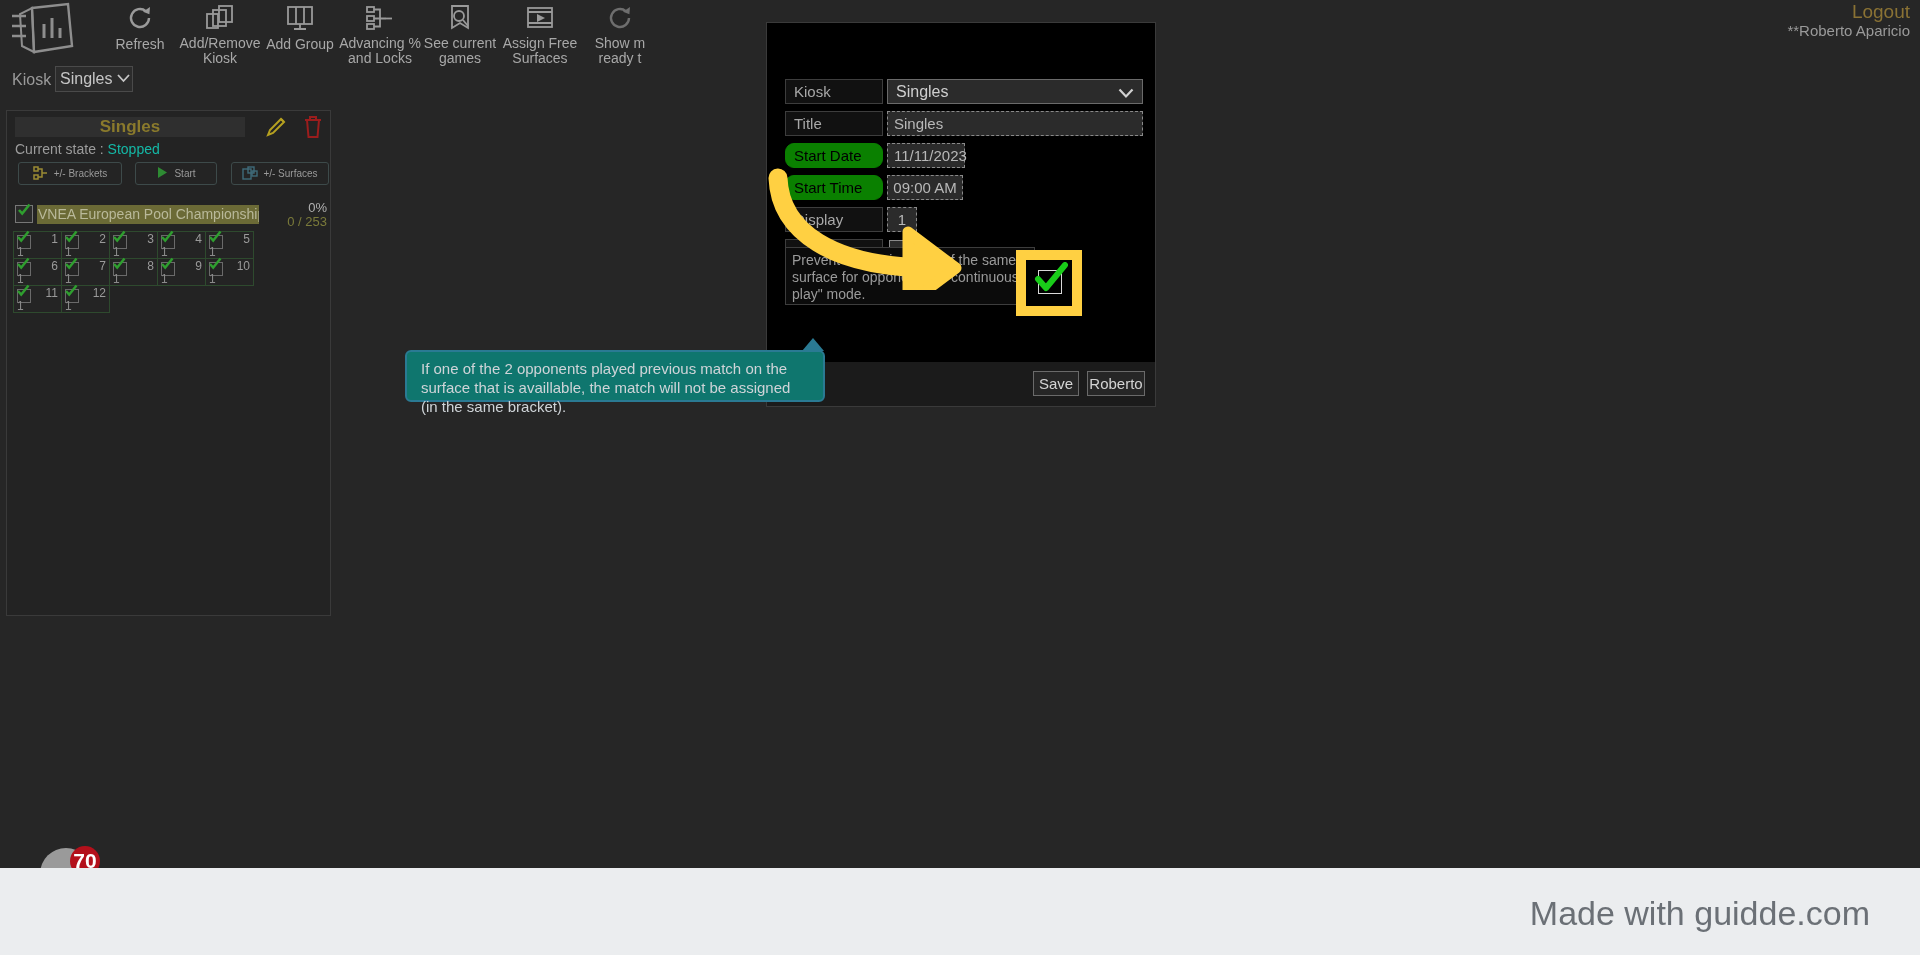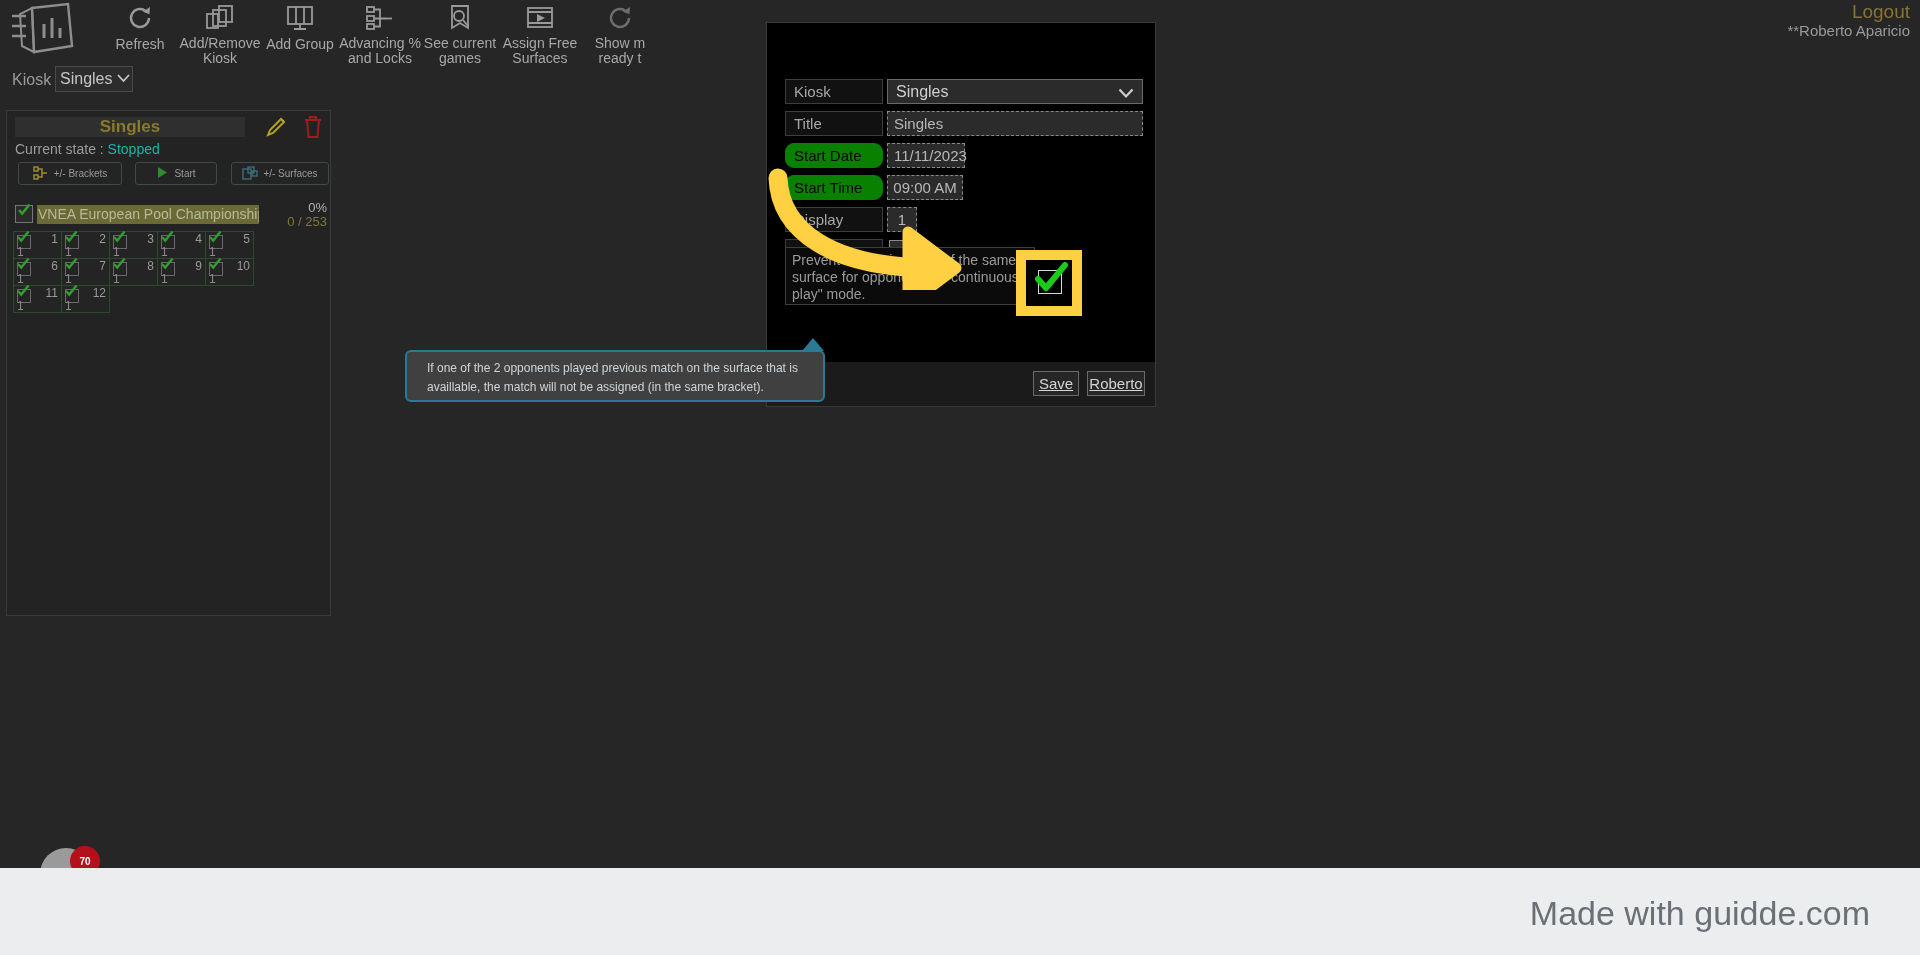--- a/index.html
+++ b/index.html
@@ -130,52 +130,52 @@
   .fcb { position:absolute; left: 104px; top: 1px; width: 21px; height: 21px; border:1px solid #8a8a8a; background:#2b2b2b; cursor:pointer; }
   .fnote {
     position:absolute; left: 18px; top: 182px; width: 250px; height: 58px;
     border:1px solid #3d3d3d; background:#0b0b0b; color:#9a9a9a;
     font-size: 14px; line-height: 17px; padding: 4px 6px;
   }
   .modal-foot { position:absolute; left:0; bottom:0; width:100%; height: 44px; background:#1b1b1b; }
   .mbtn {
     position:absolute; top: 9px; height: 25px;
     border:1px solid #6a6a6a; background:#262626; color:#d4d4d4;
-    font-size: 15px; display:flex; align-items:center; justify-content:center; cursor:pointer;text-decoration:underline;
+    font-size: 15px; display:flex; align-items:center; justify-content:center; cursor:pointer;
   }
   #btn-save { right: 76px; width: 46px; }
   #btn-cancel { right: 10px; width: 58px; }
 
   
   .hl-box {
     position:absolute; left: 1016px; top: 250px; width: 66px; height: 66px;
     border: 10px solid #ffd042; background: #000; z-index: 40;
   }
   .hl-cb { position:absolute; left: 12px; top: 10px; width: 24px; height: 24px; border:1px solid #d8d8d8; }
   .hl-check { position:absolute; left: 8px; top: 2px; width: 34px; height: 34px; z-index: 3; }
 
   .arrow-svg { position:absolute; left: 760px; top: 160px; width: 300px; height: 130px; z-index: 35; pointer-events:none; }
 
   .tooltip {
     position:absolute; left: 405px; top: 350px; width: 420px; height: 52px;
-    background:#404040; border: 2px solid #2a7a93; border-radius: 6px;
-    color:#cfd4d8; font-size: 12px; line-height: 19px; padding: 7px 20px; z-index: 50;
+    background:#0f766e; border: 2px solid #2a7a93; border-radius: 6px;
+    color:#cfd4d8; font-size: 15px; line-height: 19px; padding: 7px 14px; z-index: 50;
   }
   .tooltip .tail {
     position:absolute; right: -1px; top: -14px; width:0; height:0;
     border-left: 11px solid transparent; border-right: 11px solid transparent;
     border-bottom: 13px solid #2a7a93;
   }
 
   
   .avatar-wrap { position:absolute; left: 40px; top: 848px; width: 60px; height: 44px; z-index: 5; }
   .avatar-circ { position:absolute; left:0; top:0; width: 52px; height: 52px; border-radius:50%; background:#9a9a9a; }
   .avatar-badge {
     position:absolute; left: 30px; top: -2px; width: 30px; height: 30px; border-radius:50%;
-    background:#b3101b; color:#fff; font-size: 10px; font-weight:bold;
+    background:#b3101b; color:#fff; font-size: 21px; font-weight:bold;
     display:flex; align-items:center; justify-content:center;
   }
   .footer {
     position:absolute; left:0; bottom:0; width:1920px; height: 87px;
     background:#ebedef; z-index: 10;
   }
   .guidde-logo {
     position:absolute; left: 33px; top: 17px; color:#cf0a16;
     font-size: 52px; font-weight: bold; letter-spacing: -1px;
   }

